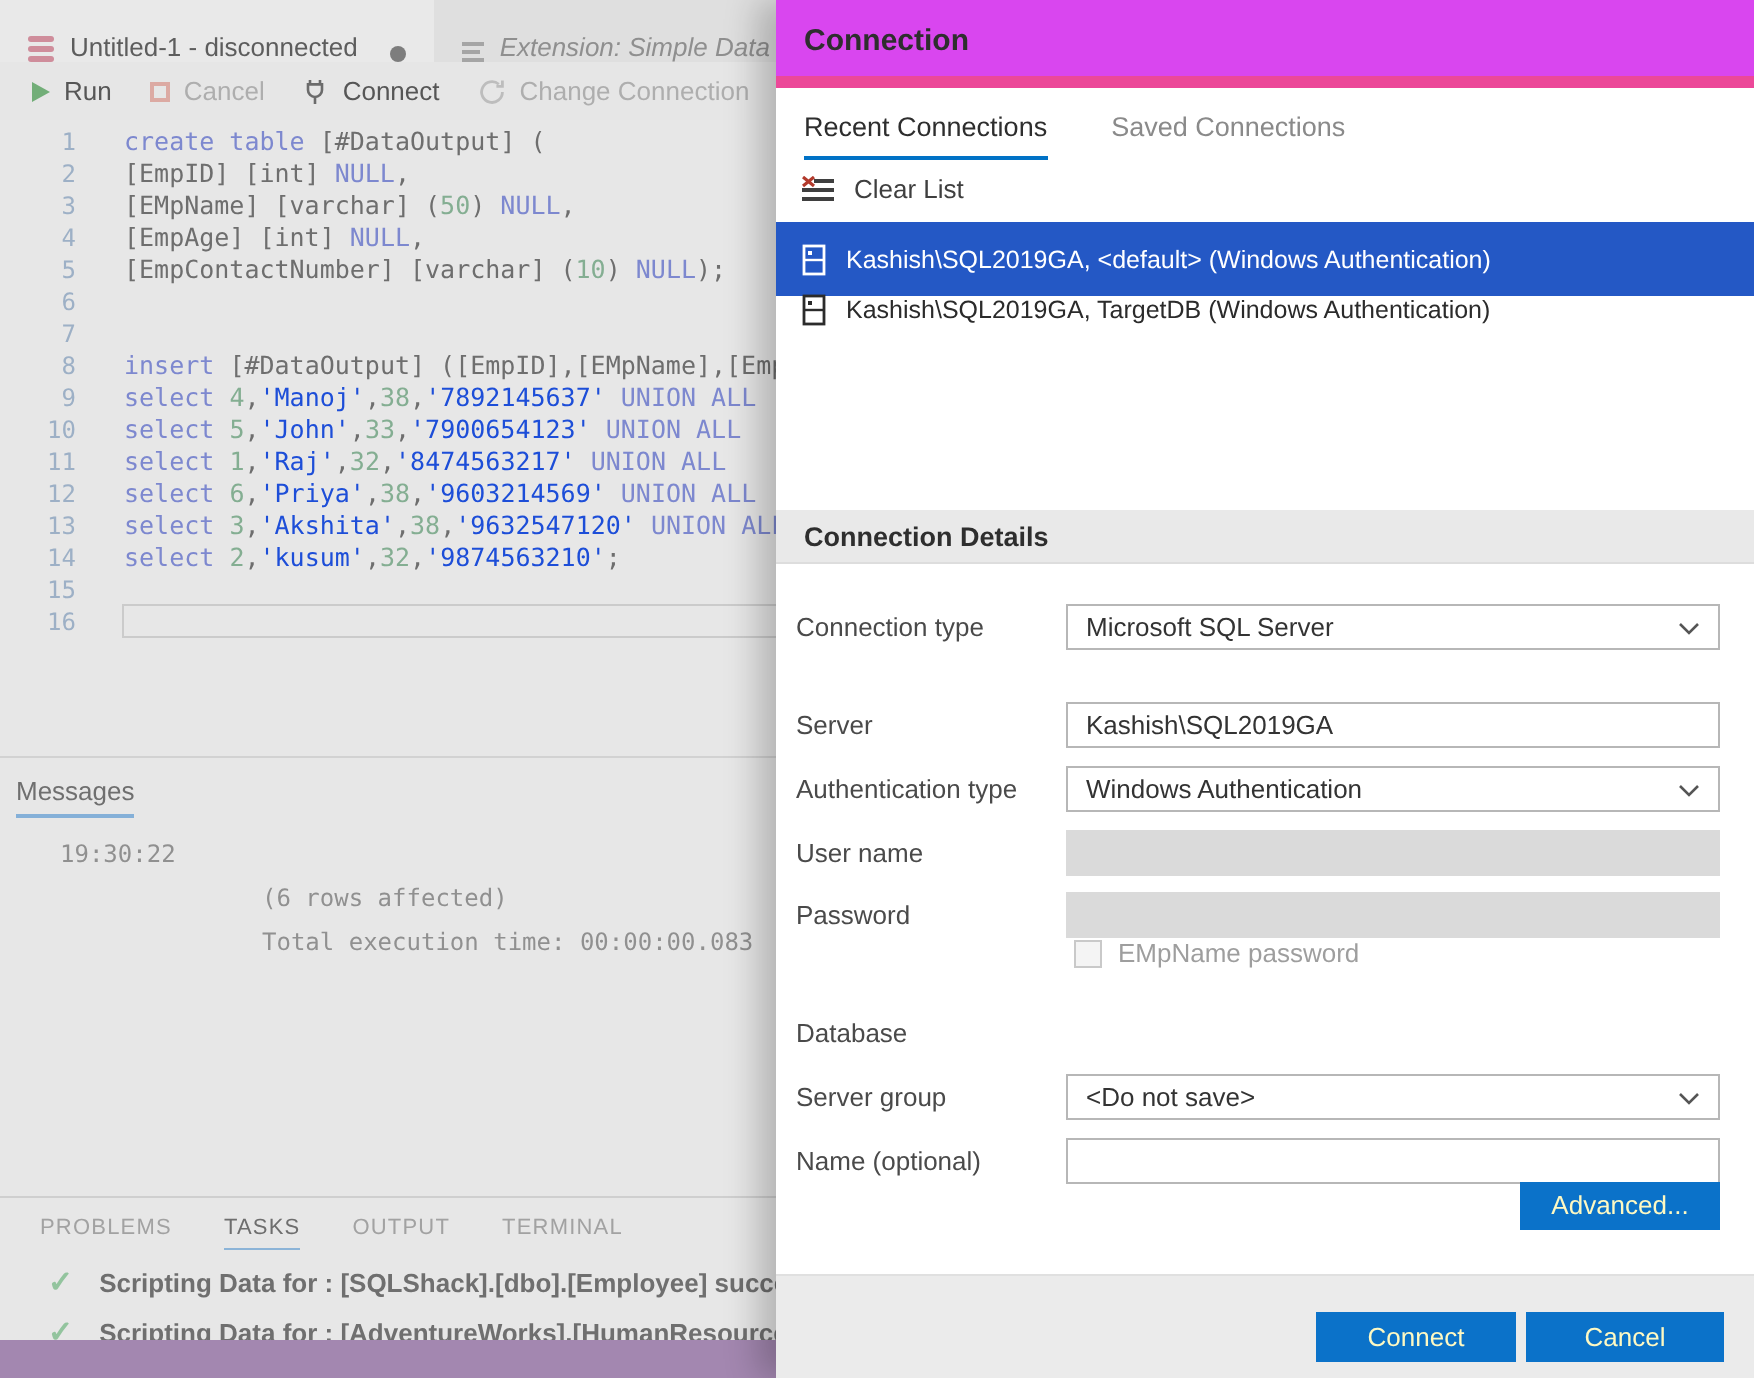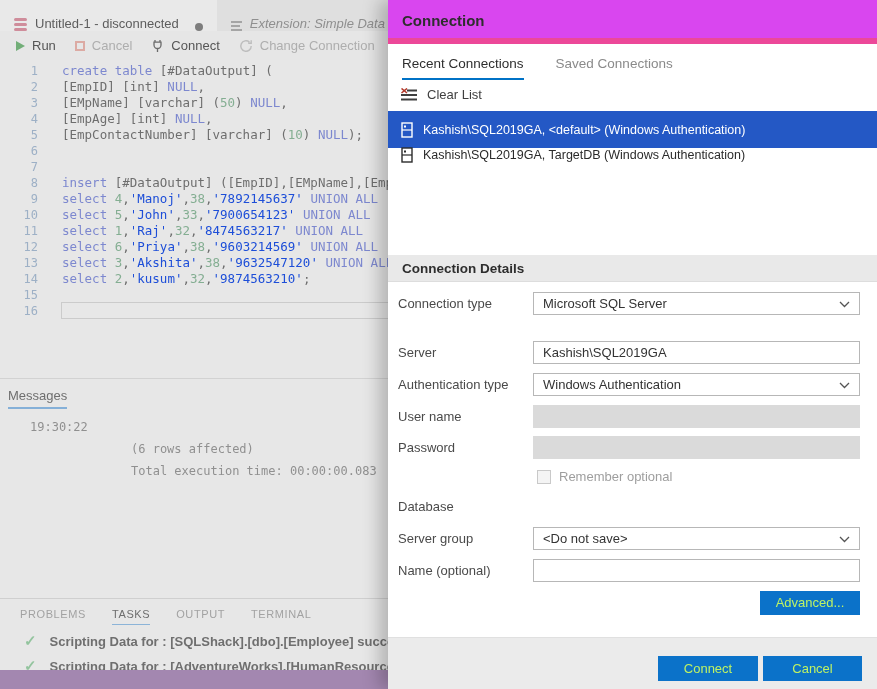--- a/index.html
+++ b/index.html
@@ -61,30 +61,30 @@
   .dlg-title { position:absolute; left:14px; top:12px; font-size:15px; font-weight:bold; color:#2e2e2e; }
   .dlg-tabs { position:absolute; top:56px; left:14px; display:flex; gap:32px; font-size:13.5px; }
   .dlg-tab { padding-bottom:7px; color:#8a8a8a; }
   .dlg-tab.active { color:#2e2e2e; border-bottom:2px solid #0072c6; }
   .clear-row { position:absolute; top:87px; left:13px; display:flex; align-items:center; gap:10px; color:#3f3f3f; }
   .conn-row { position:absolute; left:0; right:0; height:37px; display:flex; align-items:center; gap:10px; padding-left:13px; font-size:12.5px; color:#2b2b2b; }
   .conn-row.selected { background:#2458c5; color:#ffffff; }
   .details-band { position:absolute; top:255px; left:0; right:0; height:27px; background:#e9e9e9; border-bottom:1px solid #dddddd; }
   .details-title { position:absolute; left:14px; top:6px; font-size:13.5px; font-weight:bold; color:#2e2e2e; }
 
-  .frow { position:absolute; left:0; right:0; height:24px; }
+  .frow { position:absolute; left:0; right:0; height:24px;margin-top:10px; }
   .flabel { position:absolute; left:10px; top:4px; color:#4a4a4a; }
   .fctrl { position:absolute; left:145px; right:17px; height:23px; border:1px solid #b7b7b7; background:#fff; line-height:21px; padding:0 9px; color:#333; white-space:nowrap; overflow:hidden; }
   .fctrl.disabled { background:#dadada; border-color:#dadada; }
   .fctrl .val.gray { color:#767676; }
   .chev-icon { position:absolute; right:9px; top:8px; }
   .tri-icon { position:absolute; right:10px; top:9px; width:0; height:0; border-left:4.5px solid transparent; border-right:4.5px solid transparent; border-top:5.5px solid #444; }
   .remember { position:absolute; top:469px; left:149px; display:flex; align-items:center; gap:8px; color:#9e9e9e; }
   .cb { width:14px; height:14px; border:1px solid #c9c9c9; background:#f4f4f4; }
-  .btn { background:#0b72c9; color:#bef264; text-align:center; font-size:13px; }
+  .btn { background:#0b72c9; color:#fef9c3; text-align:center; font-size:13px; }
   .advanced { position:absolute; top:591px; right:17px; width:100px; height:24px; line-height:24px; }
   .dlg-footer { position:absolute; top:637px; left:0; right:0; bottom:0; background:#ebebeb; border-top:1px solid #e0e0e0; }
   .btn-connect { position:absolute; top:18px; left:270px; width:100px; height:25px; line-height:25px; }
   .btn-cancel  { position:absolute; top:18px; left:375px; width:99px; height:25px; line-height:25px; }
 </style>
 </head>
 <body>
 
 <div class="left">
 
@@ -314,21 +314,21 @@
     <div class="fctrl disabled"></div>
   </div>
 
   <div class="frow" style="top:405px">
     <span class="flabel">User name</span>
     <div class="fctrl disabled"></div>
   </div>
 
   <div class="remember">
     <span class="cb"></span>
-    <span>Remember optional</span>
+    <span>EMpName password</span>
   </div>
 
   <div class="frow" style="top:495px">
     <span class="flabel">Database</span>
   </div>
 
   <div class="frow" style="top:527px">
     <span class="flabel">Server group</span>
     <div class="fctrl">
       <span class="val">&lt;Do not save&gt;</span>

